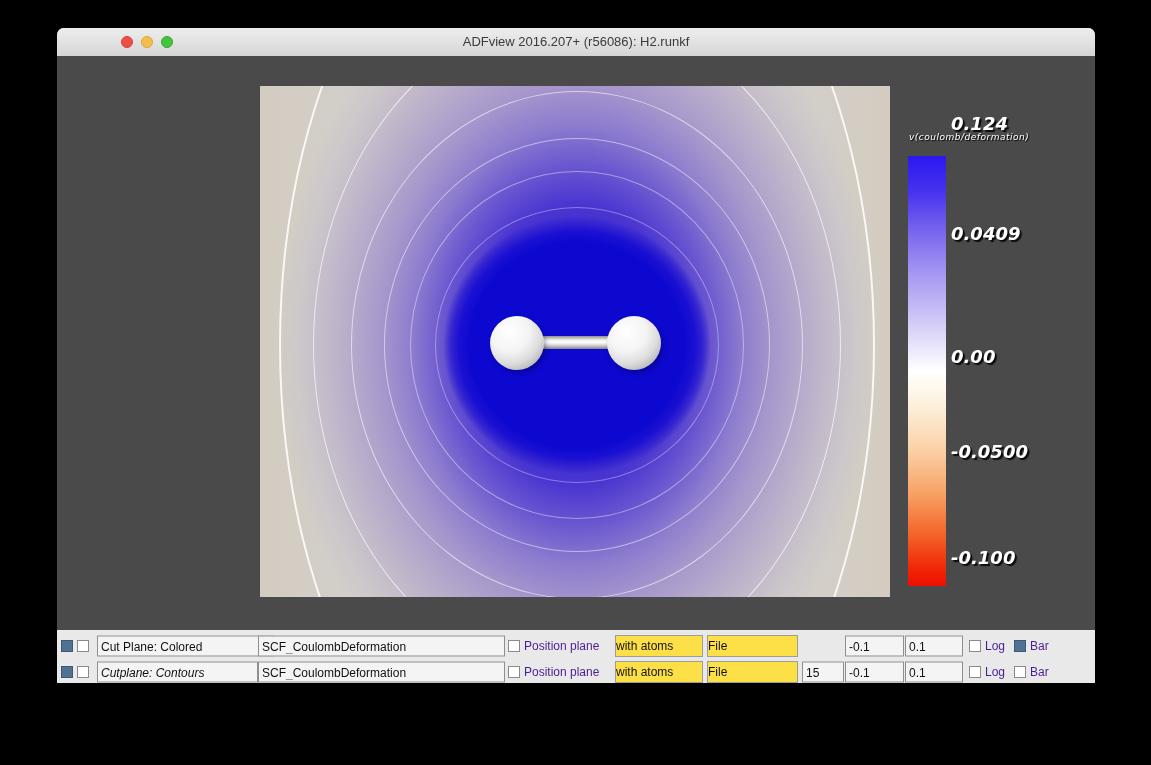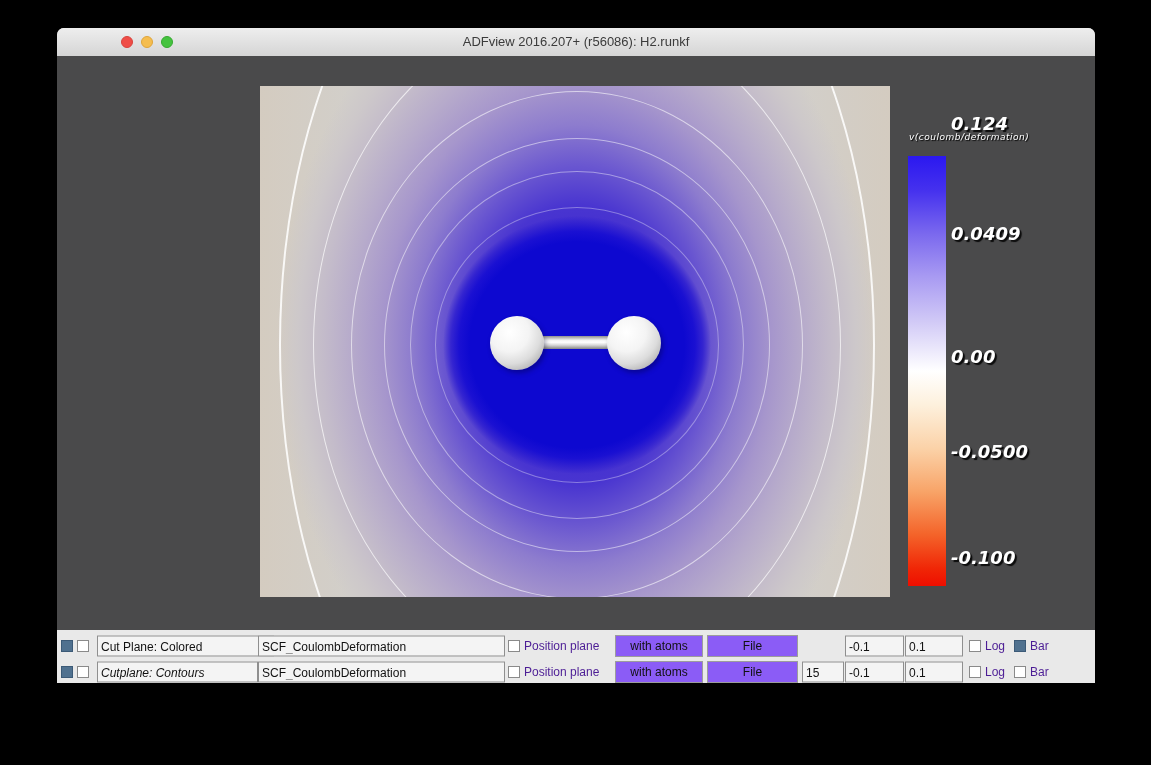--- a/index.html
+++ b/index.html
@@ -54,22 +54,22 @@
   
   .controls{position:absolute;left:0;top:602px;width:1038px;height:53px;background:#e9e9e9;}
   .ctl-row{position:absolute;left:0;width:100%;height:24px;}
   .row1{top:4px;} .row2{top:30px;}
   .ctl{position:absolute;top:50%;transform:translateY(-50%);box-sizing:border-box;}
   .cbx{width:12px;height:12px;background:#fff;border:1px solid #8a8a8a;}
   .cbx.on{background:#50718f;border-color:#3c5a77;}
   .lbl{font-size:12px;color:#4c1d95;white-space:nowrap;}
   .field{height:21px;background:#f4f4f4;border:1px solid #8f8f8f;font-size:12px;color:#111;
          padding:0 3px;font-family:"Liberation Sans",sans-serif;}
-  .btn{height:22px;background:#8b5cf6;border:1px solid #9c9c9c;font-size:12px;color:#111;
-       text-align:center;line-height:20px;}
+  .btn{height:22px;background:#fde047;border:1px solid #9c9c9c;font-size:12px;color:#111;
+       text-align:left;line-height:20px;}
 </style>
 </head>
 <body>
 
 <div class="window">
 
   <div class="titlebar">
     <div class="tl close"></div>
     <div class="tl min"></div>
     <div class="tl zoom"></div>

